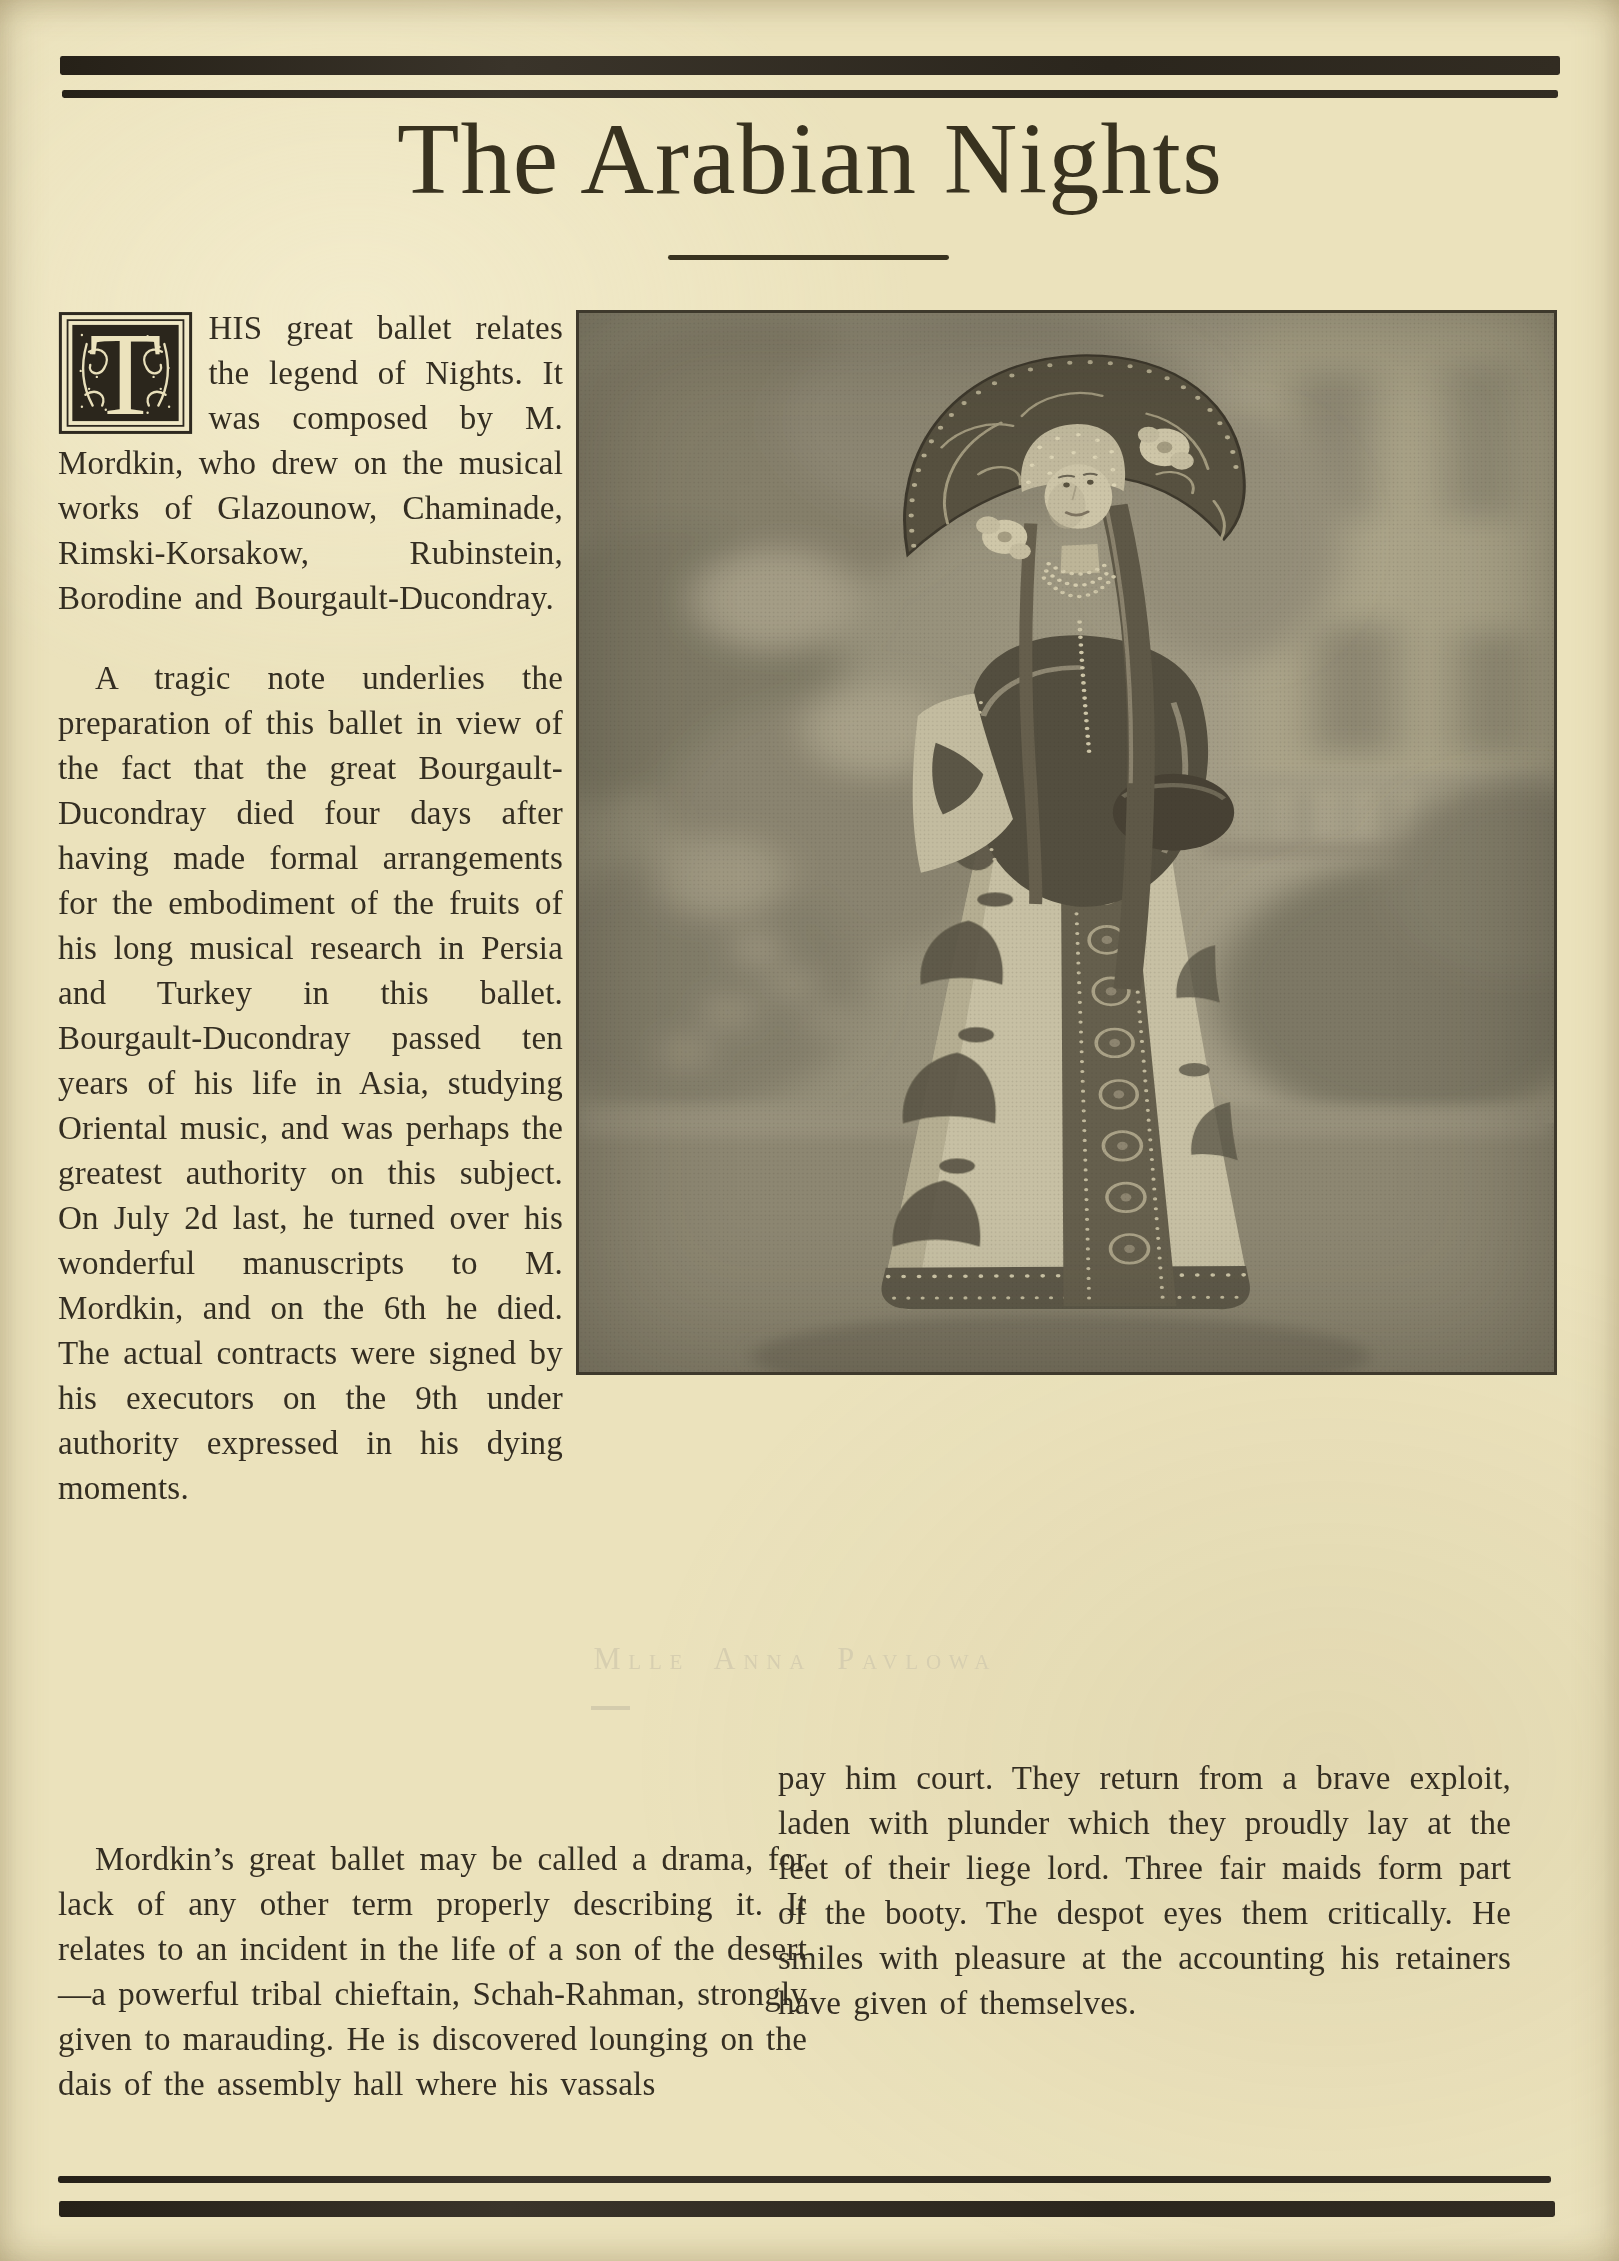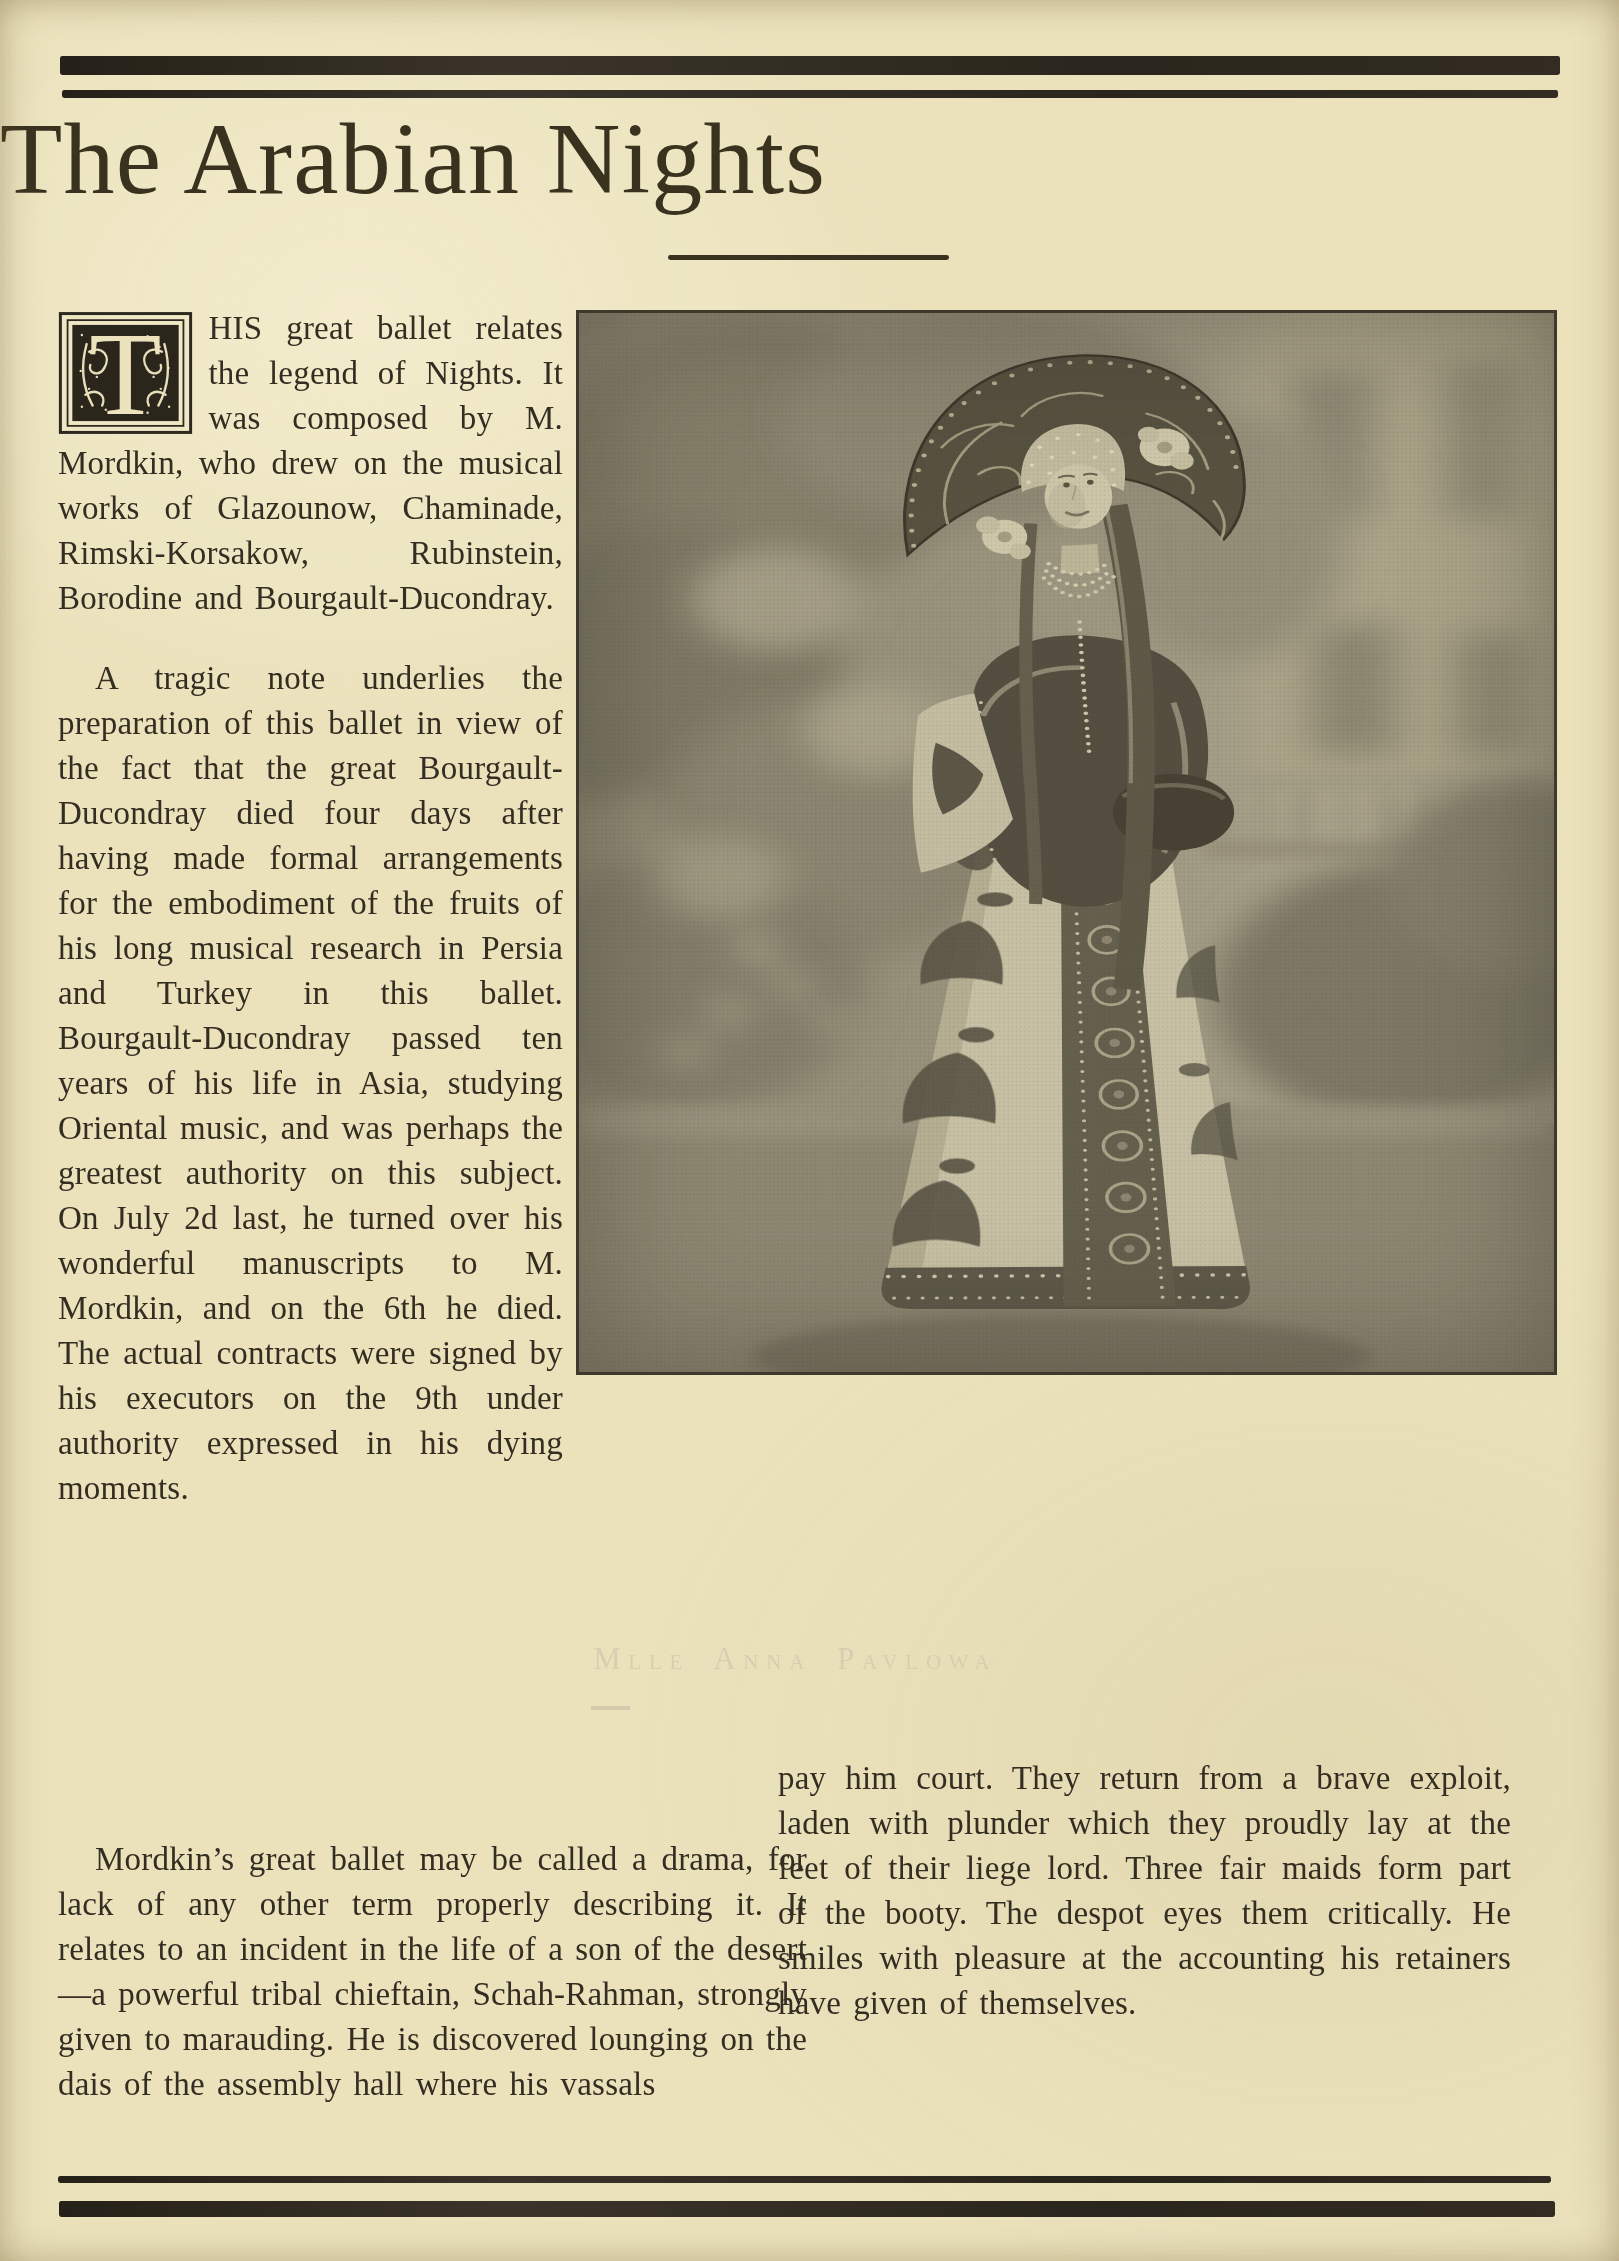--- a/index.html
+++ b/index.html
@@ -15,21 +15,21 @@
   .vignette{position:absolute;inset:0;pointer-events:none;z-index:50;
     box-shadow:inset 27px 0 42px -21px rgba(120,100,60,.28),
                inset -27px 0 42px -21px rgba(120,100,60,.30),
                inset 0 21px 36px -18px rgba(120,100,60,.30),
                inset 0 -21px 36px -18px rgba(120,100,60,.25);}
   .rule{position:absolute;background:linear-gradient(90deg,#262118,#3a342a 30%,#2b261d 70%,#322c22);border-radius:2.4px;}
   .rule-top-thick{left:60px;top:56px;width:1500px;height:18.5px;}
   .rule-top-thin{left:62px;top:90px;width:1496px;height:7.8px;}
   .rule-bottom-thin{left:58px;top:2176px;width:1493px;height:6.6px;}
   .rule-bottom-thick{left:59px;top:2201px;width:1496px;height:15.5px;}
-  .title{position:absolute;left:0;top:108px;width:100%;margin:0;text-align:left;
+  .title{position:absolute;left:0;top:108px;width:100%;margin:0;text-align:center;
     font-size:102px;line-height:1.0;font-weight:400;letter-spacing:1.2px;color:#38321f;}
   .title-underline{position:absolute;top:255px;left:50%;width:281px;height:5.4px;margin-left:-142px;
     background:#38321f;border-radius:2.4px;}
   .col{position:absolute;text-align:justify;font-size:33px;line-height:45px;
     word-spacing:3.6px;letter-spacing:0.2px;color:#342e22;}
   .col p{margin:0;}
   .col p + p{margin-top:35px;}
   .indent{text-indent:37px;}
   .col-narrow{left:58px;top:306px;width:505px;}
   .col-left-wide{left:58px;top:1837px;width:749px;font-family:Liberation Serif, serif;}

